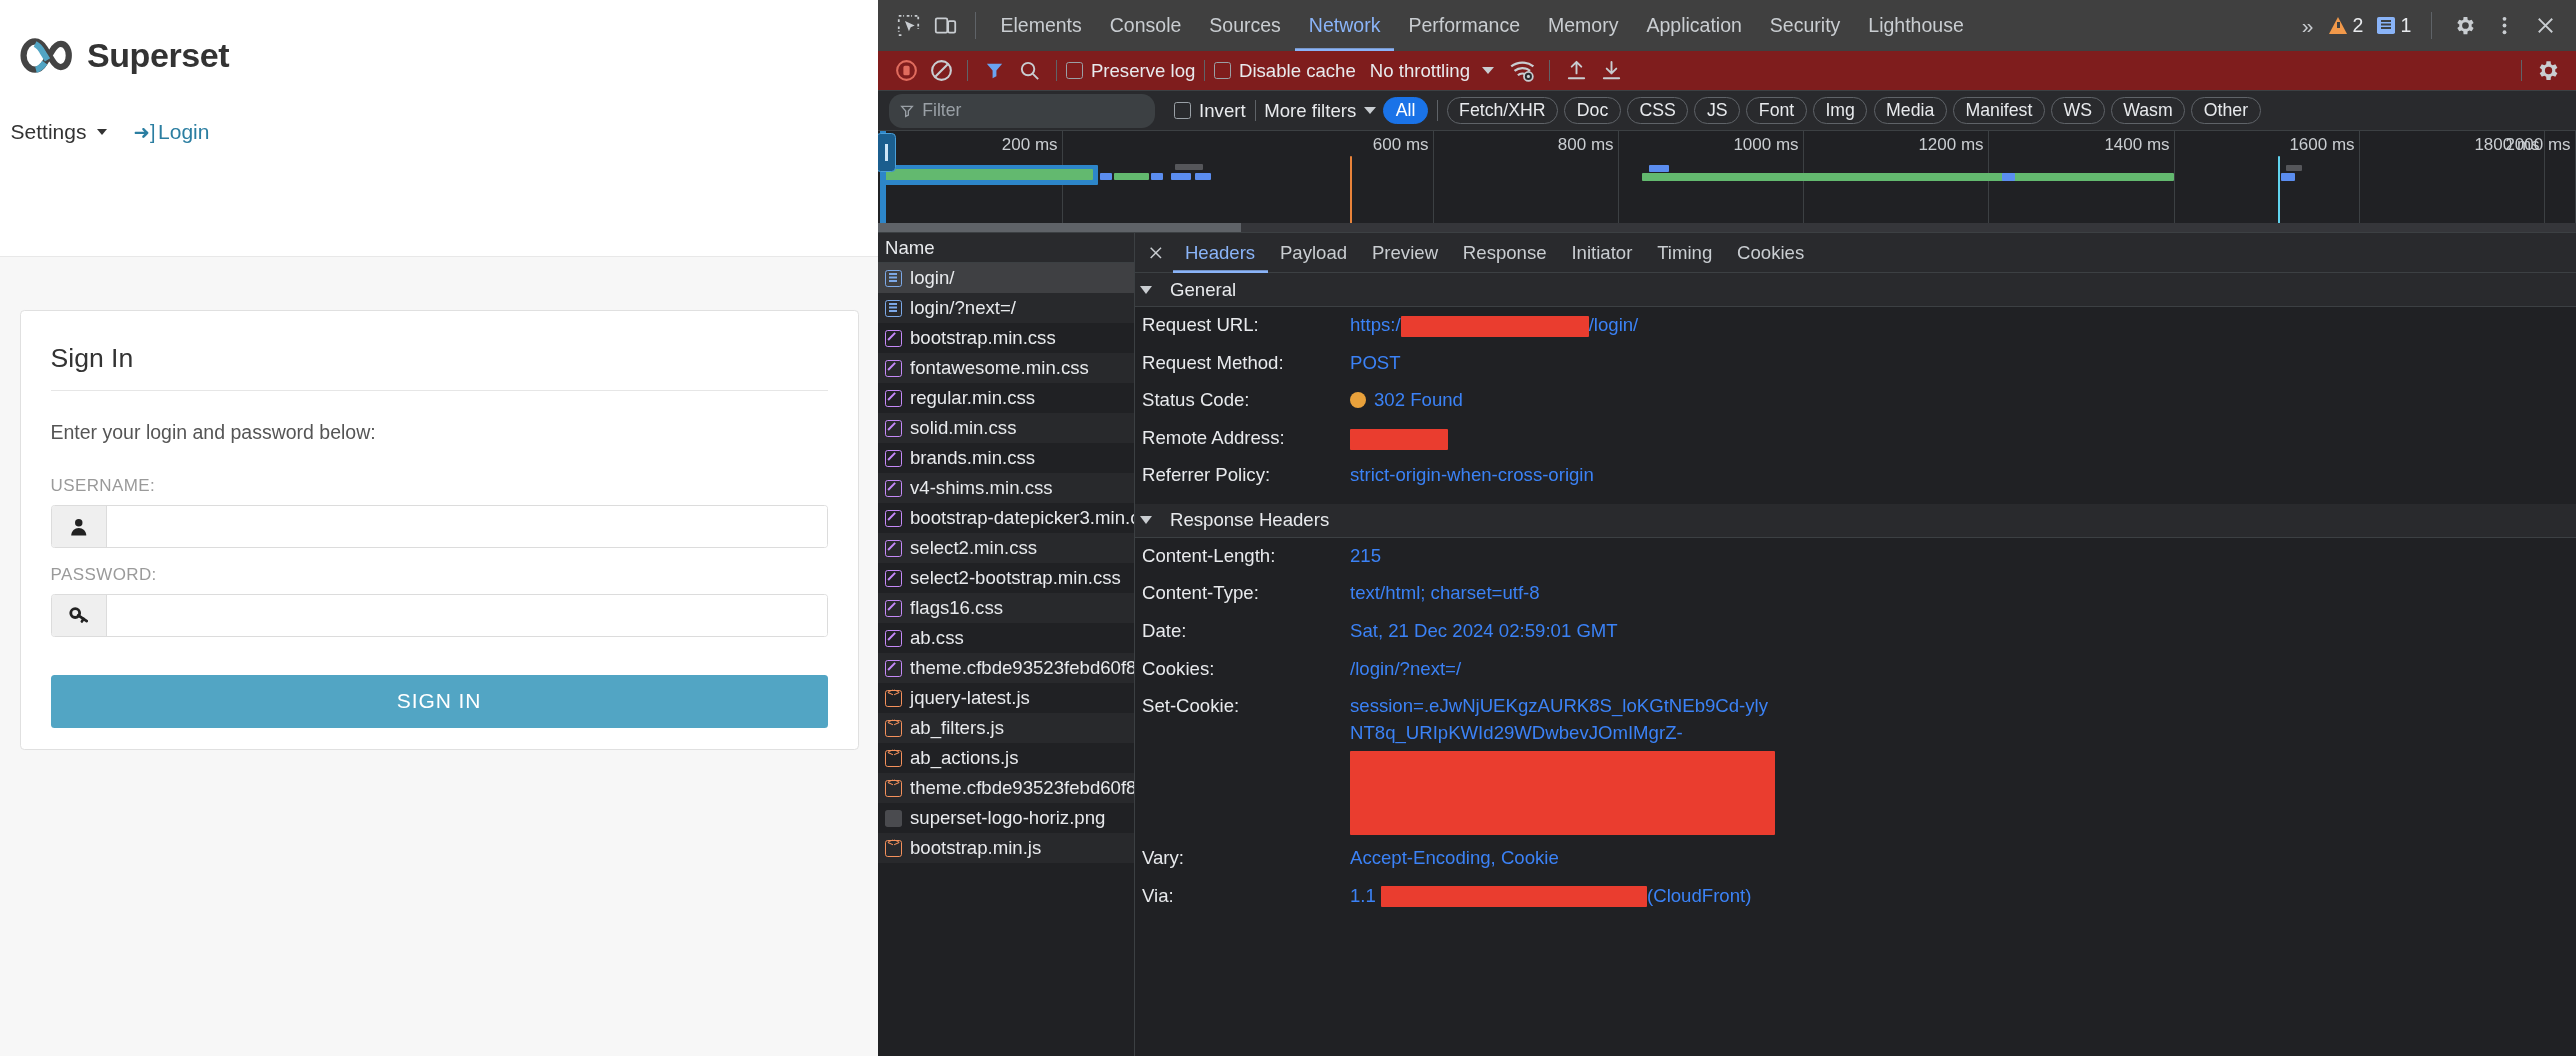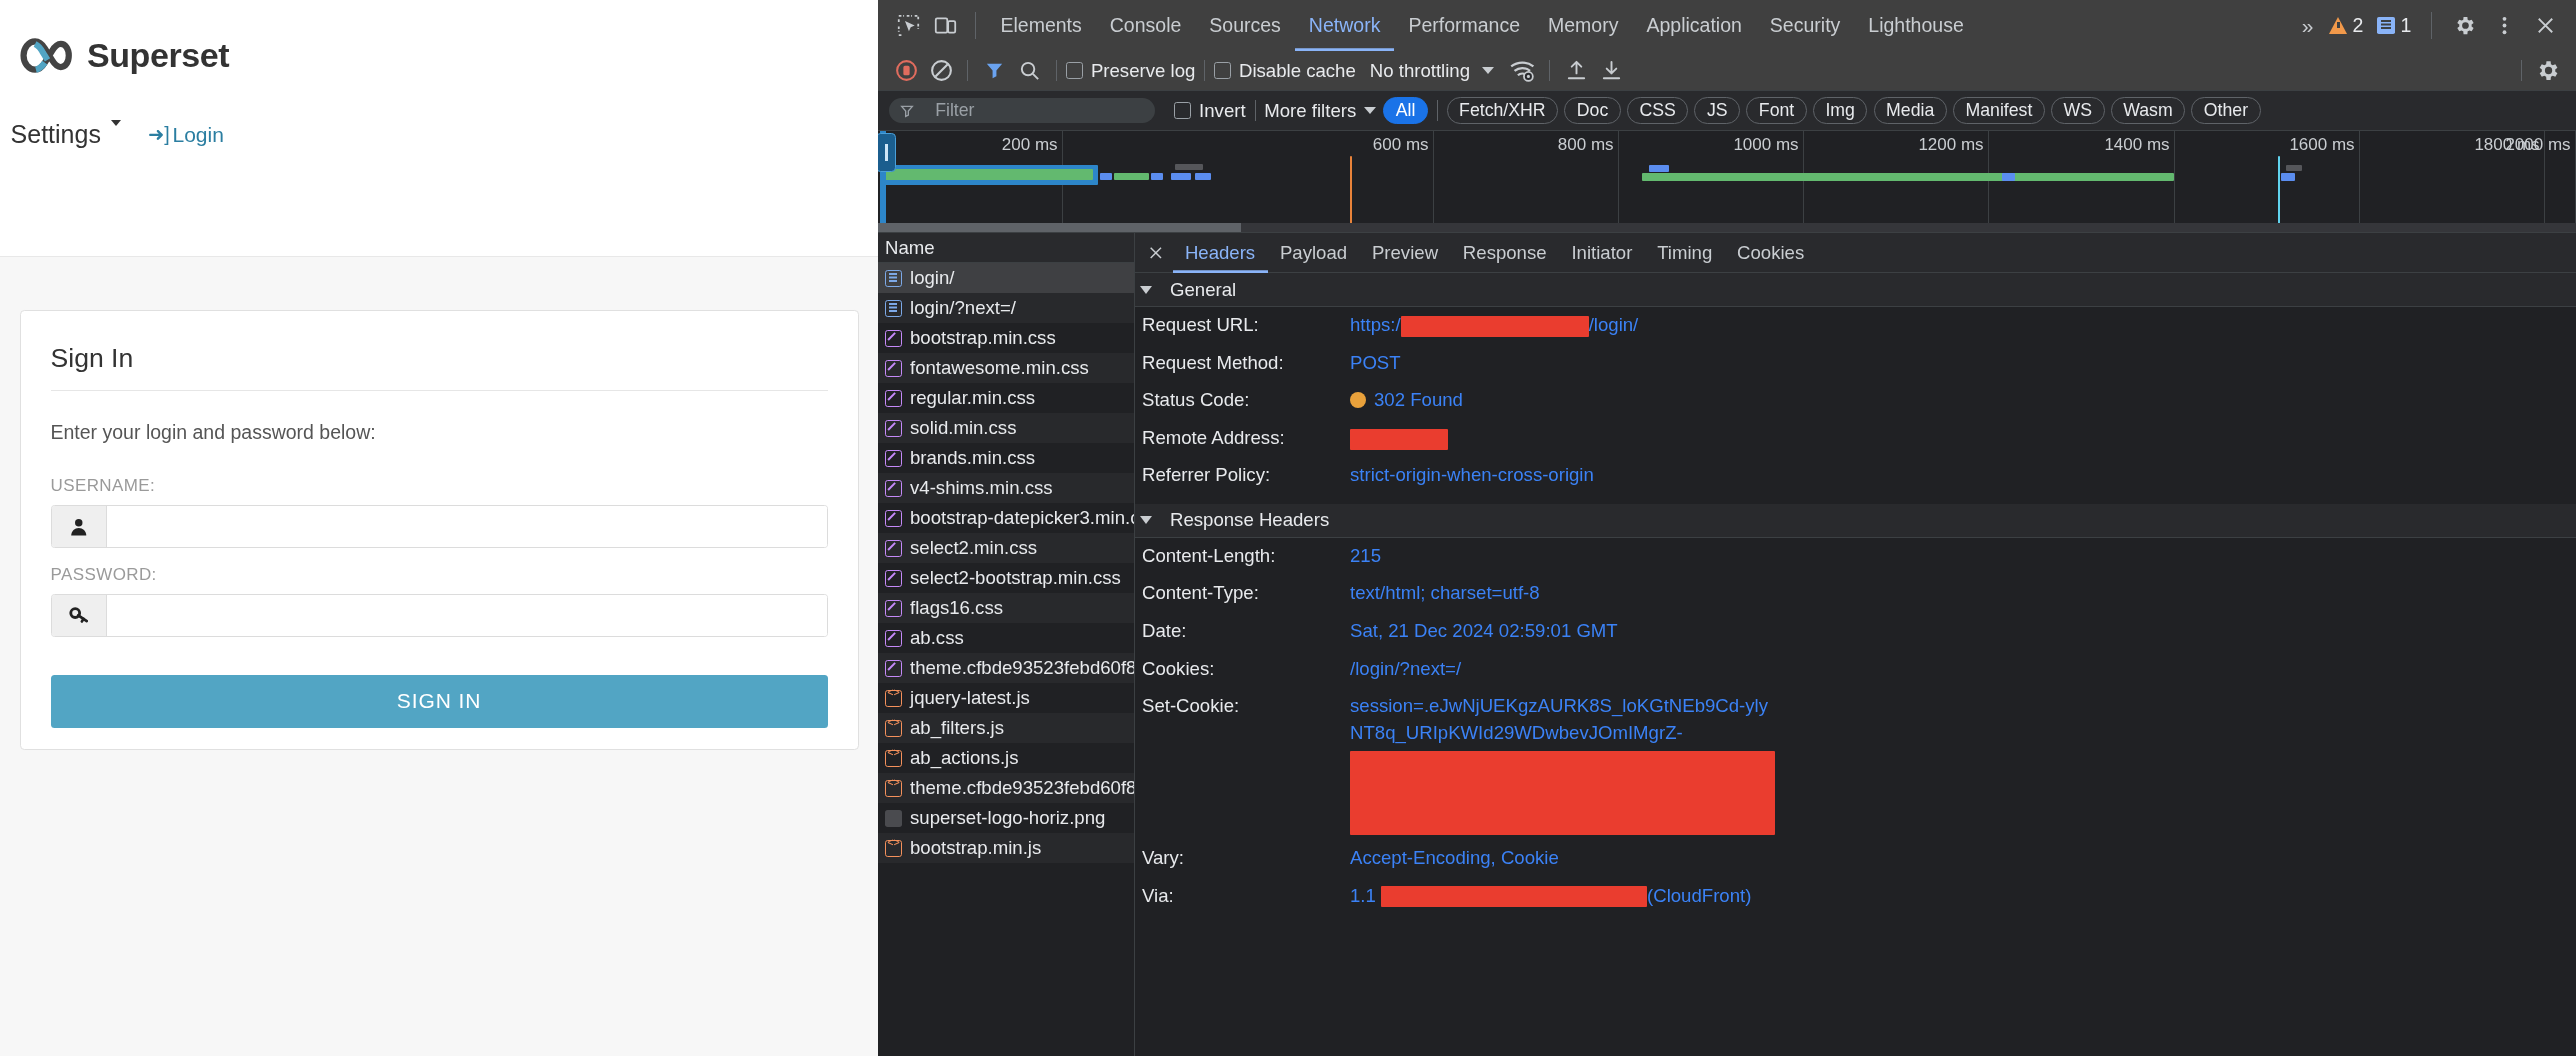--- a/index.html
+++ b/index.html
@@ -9,21 +9,21 @@
   .screen { position:relative; width:2576px; height:1057px; display:flex; }
 
   
   .page { width:878px; height:1057px; background:#f7f7f7; position:relative; flex:0 0 878px; }
   .page-navbar { height:257px; background:#fff; border-bottom:0.9px solid #e8e8e8; position:relative; }
   .brand { display:flex; align-items:center; gap:12.4px; padding:35px 0 0 19.5px; }
   .brand-logo { width:55px; height:41px; position:relative; flex:0 0 55px; }
   .brand-name { font-size:34px; font-weight:bold; color:#333; letter-spacing:-0.4px; }
 
   .nav-links { display:flex; align-items:center; gap:26.6px; padding:44px 0 0 10.6px; }
-  .nav-item { display:flex; gap:7px; font-size:25px; color:#333; cursor:pointer; }
+  .nav-item { display:flex; align-items:center; gap:7px; font-size:21px; color:#333; cursor:pointer; }
   .caret { width:0;height:0;border-left:5.3px solid transparent;border-right:5.3px solid transparent;border-top:6.2px solid #333; display:inline-block; margin-left:3.5px; }
   .nav-login { display:flex; align-items:center; gap:2.7px; color:#2b7ea1; font-size:21px; cursor:pointer; }
   .login-icon { font-size:19.5px; color:#2b7ea1; display:inline-block; }
 
   .page-body { padding:53px 17.7px 0 17.7px; }
   .signin-card { background:#fff; border:0.9px solid #e0e0e0; border-radius:4.4px; width:839px; margin:0 auto; padding:0 0 21px 0; }
   .signin-title { font-size:26.6px; color:#333; padding:32px 30px 16px 30px; font-weight:normal; }
   .signin-divider { height:0.9px; background:#e6e6e6; margin:0 30px; }
   .signin-inner { padding:30px 30px 0 30px; }
   .signin-lead { font-size:19.5px; color:#555; margin-bottom:32px; }
@@ -43,31 +43,31 @@
   .dt-tab { padding:0 14px; height:51px; display:flex; align-items:center; color:#c9cdd1; font-size:19.5px; cursor:pointer; white-space:nowrap; }
   .dt-tab.active { color:#8ab4f8; box-shadow: inset 0 -2.7px 0 #8ab4f8; }
   .dt-tabs-right { margin-left:auto; display:flex; align-items:center; gap:3.5px; padding-right:3.5px; }
   .chev-more { color:#c9cdd1; font-size:21px; padding:0 7px; cursor:pointer; }
   .badge { display:flex; align-items:center; gap:5.3px; color:#e8eaed; font-size:19.5px; padding:0 5.3px; cursor:pointer; }
   .warn-tri { width:0;height:0;border-left:9.8px solid transparent;border-right:9.8px solid transparent;border-bottom:17px solid #f2994a; position:relative; }
   .warn-tri::after{content:"";position:absolute;left:-1.3px;top:5.3px;width:2.7px;height:6.2px;background:#3c4043;}
   .msg-box { width:17.7px;height:17.7px;background:#8ab4f8;border-radius:1.8px; position:relative; }
   .msg-box::after{content:"";position:absolute;left:3.5px;top:3.5px;width:10.6px;height:1.8px;background:#3c4043;box-shadow:0 3.5px 0 #3c4043,0 7px 0 #3c4043;}
 
-  .dt-toolbar { height:40px; background:#404040; display:flex; align-items:center; padding:0 10.6px; gap:0; flex:0 0 40px; border-bottom:0.9px solid #3c4043; }
+  .dt-toolbar { height:40px; background:#7f1d1d; display:flex; align-items:center; padding:0 10.6px; gap:0; flex:0 0 40px; border-bottom:0.9px solid #3c4043; }
   .tb-btn { width:35px;height:35px; display:flex; align-items:center; justify-content:center; cursor:pointer; color:#c9cdd1; }
   .tb-sep { width:0.9px; height:21px; background:#5f6368; margin:0 8.9px; }
   .cb-wrap { display:flex; align-items:center; gap:8px; cursor:pointer; color:#e8eaed; font-size:18.6px; white-space:nowrap; }
   .cb { width:17px;height:17px;border:1.8px solid #9aa0a6; border-radius:2.7px; background:transparent; flex:0 0 17px; }
   .throttle { display:flex; align-items:center; gap:12.4px; color:#e8eaed; font-size:18.6px; margin-left:14px; cursor:pointer; white-space:nowrap;}
   .dd-caret { width:0;height:0;border-left:6.2px solid transparent;border-right:6.2px solid transparent;border-top:7px solid #c9cdd1; }
   .tb-right { margin-left:auto; display:flex; align-items:center; }
 
   .dt-filterbar { height:40px; background:#292a2d; display:flex; align-items:center; padding:0 10.6px; flex:0 0 40px; border-bottom:0.9px solid #3c4043; }
-  .filter-input { width:266px; height:25px; background:#3c4043; border-radius:13.3px; display:flex; align-items:center; gap:20px; padding:0 10.6px; color:#9aa0a6; font-size:17.7px; cursor:text; }
+  .filter-input { width:266px; height:34px; background:#3c4043; border-radius:13.3px; display:flex; align-items:center; gap:7px; padding:0 10.6px; color:#9aa0a6; font-size:17.7px; cursor:text; }
   .chip { height:26.6px; border:0.9px solid #5f6368; border-radius:13.3px; padding:0 11.5px; display:flex; align-items:center; color:#e8eaed; font-size:17.7px; cursor:pointer; margin-right:6.2px; white-space:nowrap; }
   .chip.all { background:#1a73e8; border-color:#1a73e8; color:#fff; margin-right:0; }
   .chips { display:flex; align-items:center; margin-left:7px; }
   .morefilters { display:flex; align-items:center; gap:8px; color:#e8eaed; font-size:18.6px; cursor:pointer; white-space:nowrap; }
 
   
   .dt-overview { height:102px; background:#202124; position:relative; flex:0 0 102px; border-bottom:0.9px solid #3c4043; overflow:hidden; }
   .ov-ruler { position:absolute; inset:0; }
   .ov-tick { position:absolute; top:0; bottom:0; border-right:0.9px solid #3c4043; }
   .ov-tick span { position:absolute; right:4.4px; top:3.5px; font-size:17px; color:#c9cdd1; white-space:nowrap; }

